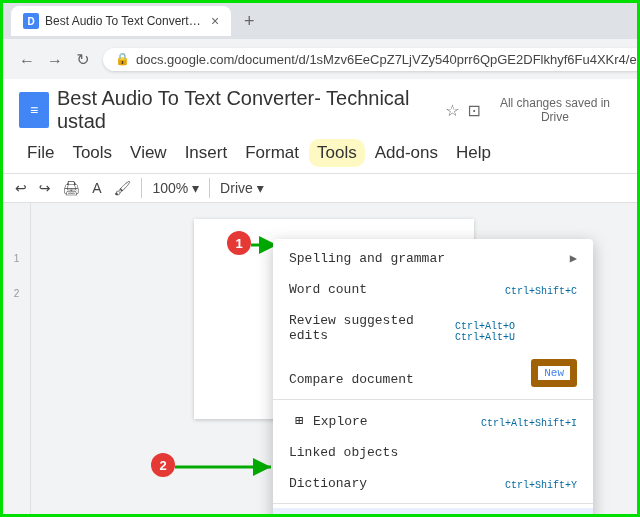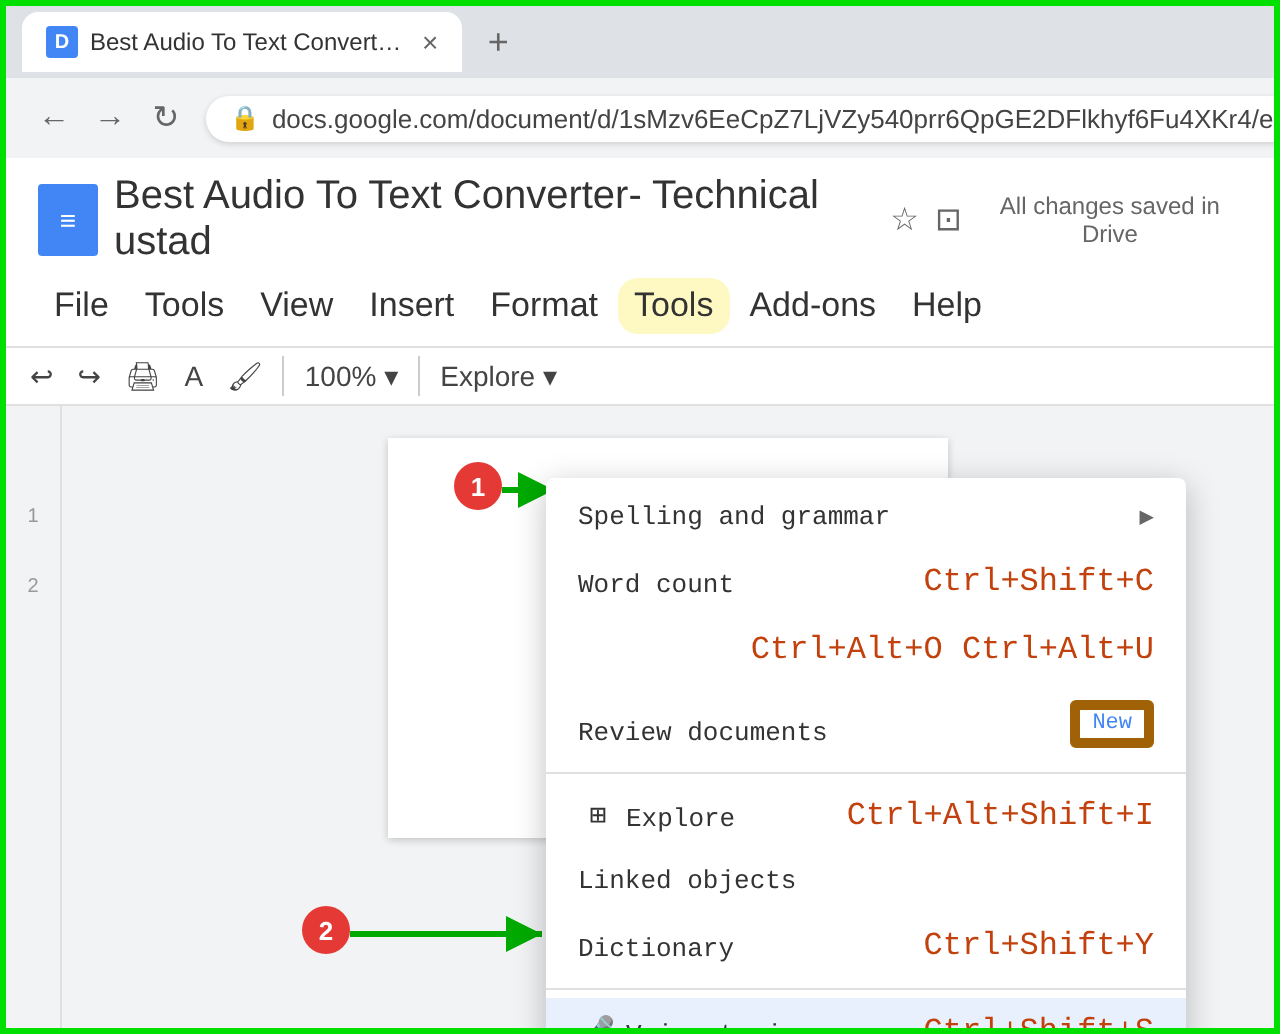--- a/index.html
+++ b/index.html
@@ -302,22 +302,22 @@
       position: relative;
       font-family: Liberation Mono, monospace;
     }
 
     .dropdown-item.highlighted {
       background: #e8f0fe;
     }
 
     .dropdown-item .shortcut {
       margin-left: auto;
-      color: #c2410c;
-      font-size: 16px;
+      color: #0369a1;
+      font-size: 10px;
     }
 
     .dropdown-item .arrow-right {
       margin-left: auto;
       font-size: 12px;
       color: #666;
     }
 
     .dropdown-separator {
       height: 1px;
@@ -327,21 +327,21 @@
 
     .item-icon {
       width: 20px;
       margin-right: 4px;
       text-align: center;
       font-size: 14px;
     }
 
     .new-badge {
       background: white;
-      border: 5px solid #a16207;
+      border: 7px solid #a16207;
       color: #4285f4;
       font-size: 11px;
       padding: 1px 6px;
       border-radius: 3px;
       margin-left: auto;
     }
   </style>
 </head>
 <body>
 
@@ -393,21 +393,21 @@
 
 <div class="format-toolbar">
   <span class="toolbar-btn">↩</span>
   <span class="toolbar-btn">↪</span>
   <span class="toolbar-btn">🖨</span>
   <span class="toolbar-btn">A</span>
   <span class="toolbar-btn">🖌</span>
   <div class="toolbar-divider"></div>
   <span class="toolbar-btn">100% ▾</span>
   <div class="toolbar-divider"></div>
-  <span class="toolbar-btn">Explore ▾</span>
+  <span class="toolbar-btn">Drive ▾</span>
 </div>
 
 <div class="doc-body" style="position:relative;">
   <div class="left-ruler">
     <span>1</span>
     <span>2</span>
   </div>
   <div class="page-area">
     <div class="page"></div>
   </div>
@@ -444,25 +444,26 @@
       <span>Spelling and grammar</span>
       <span class="arrow-right">▶</span>
     </div>
 
     <div class="dropdown-item">
       <span>Word count</span>
       <span class="shortcut">Ctrl+Shift+C</span>
     </div>
 
     <div class="dropdown-item">
+      <span>Review suggested edits</span>
       <span class="shortcut">Ctrl+Alt+O Ctrl+Alt+U</span>
     </div>
 
     <div class="dropdown-item">
-      <span>Review documents</span>
+      <span>Compare document</span>
       <span class="new-badge">New</span>
     </div>
 
     <div class="dropdown-separator"></div>
 
     <div class="dropdown-item">
       <span class="item-icon">⊞</span>
       <span>Explore</span>
       <span class="shortcut">Ctrl+Alt+Shift+I</span>
     </div>

